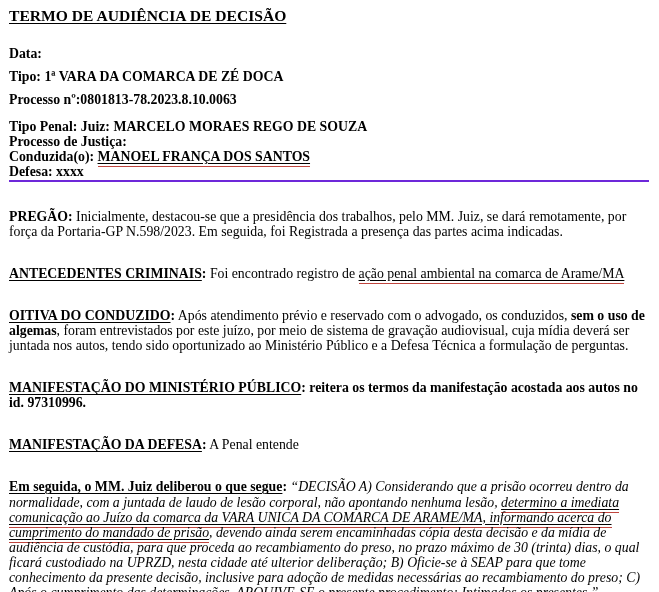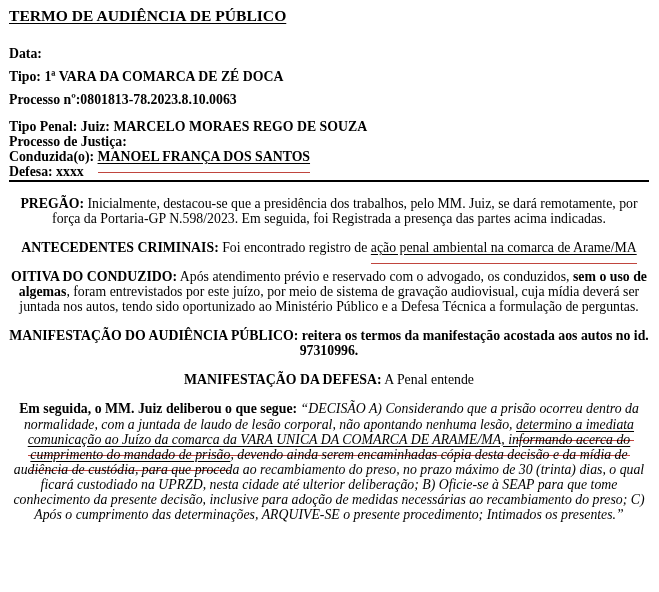--- a/index.html
+++ b/index.html
@@ -19,44 +19,45 @@
     font-weight:bold;
     text-decoration:underline;
     text-underline-offset:2px;
     margin:0;
   }
   .meta-spaced{font-weight:bold;}
   .m-first{margin-top:22px;}
   .m{margin-top:8px;}
   .parties{
     margin-top:12px;
-    border-bottom:2px solid #000000;
+    border-bottom:2px solid #6d28d9;
     padding-bottom:1px;
   }
   .parties p{font-weight:bold;}
-  .para{margin-top:14px;text-align:center;}
+  .para{margin-top:27px;}
   b{font-weight:bold;}
   i{font-style:italic;}
   .ul{
+    text-decoration:underline;
     text-underline-offset:2px;
   }
   .redmark{
     text-decoration:underline;
     text-underline-offset:2px;
     border-bottom:1.8px solid #c0453e;
-    padding-bottom:8px;
+    padding-bottom:2px;
   }
   .bold{font-weight:bold;}
 </style>
 </head>
 <body>
 
 <div class="page">
 
-  <h1 class="title">TERMO DE AUDIÊNCIA DE PÚBLICO</h1>
+  <h1 class="title">TERMO DE AUDIÊNCIA DE DECISÃO</h1>
 
   <p class="meta-spaced m-first">
     <span>Data:</span>
   </p>
   <p class="meta-spaced m">
     <span>Tipo: 1ª VARA DA COMARCA DE ZÉ DOCA</span>
   </p>
   <p class="meta-spaced m">
     <span>Processo nº:0801813-78.2023.8.10.0063</span>
   </p>
@@ -82,21 +83,21 @@
 
   <p class="para">
     <b class="ul">ANTECEDENTES CRIMINAIS</b><b>:</b><span> Foi encontrado registro de </span><span class="redmark">ação penal ambiental na comarca de Arame/MA</span>
   </p>
 
   <p class="para">
     <b class="ul">OITIVA DO CONDUZIDO</b><b>:</b><span> Após atendimento prévio e reservado com o advogado, os conduzidos, </span><b>sem o uso de algemas</b><span>, foram entrevistados por este juízo, por meio de sistema de gravação audiovisual, cuja mídia deverá ser juntada nos autos, tendo sido oportunizado ao Ministério Público e a Defesa Técnica a formulação de perguntas.</span>
   </p>
 
   <p class="para">
-    <b class="ul">MANIFESTAÇÃO DO AUDIÊNCIA PÚBLICO</b><b>:</b><b> reitera os termos da manifestação acostada aos autos no id. 97310996.</b>
+    <b class="ul">MANIFESTAÇÃO DO MINISTÉRIO PÚBLICO</b><b>:</b><b> reitera os termos da manifestação acostada aos autos no id. 97310996.</b>
   </p>
 
   <p class="para">
     <b class="ul">MANIFESTAÇÃO DA DEFESA</b><b>:</b><span> A Penal entende</span>
   </p>
 
   <p class="para">
     <b class="ul">Em seguida, o MM. Juiz deliberou o que segue</b><b>: </b><i>“DECISÃO A) Considerando que a prisão ocorreu dentro da normalidade, com a juntada de laudo de lesão corporal, não apontando nenhuma lesão, </i><i class="redmark">determino a imediata comunicação ao Juízo da comarca da VARA UNICA DA COMARCA DE ARAME/MA, informando acerca do cumprimento do mandado de prisão</i><i>, devendo ainda serem encaminhadas cópia desta decisão e da mídia de audiência de custódia, para que proceda ao recambiamento do preso, no prazo máximo de 30 (trinta) dias, o qual ficará custodiado na UPRZD, nesta cidade até ulterior deliberação; B) Oficie-se à SEAP para que tome conhecimento da presente decisão, inclusive para adoção de medidas necessárias ao recambiamento do preso; C) Após o cumprimento das determinações, ARQUIVE-SE o presente procedimento; Intimados os presentes.”</i>
   </p>
 

